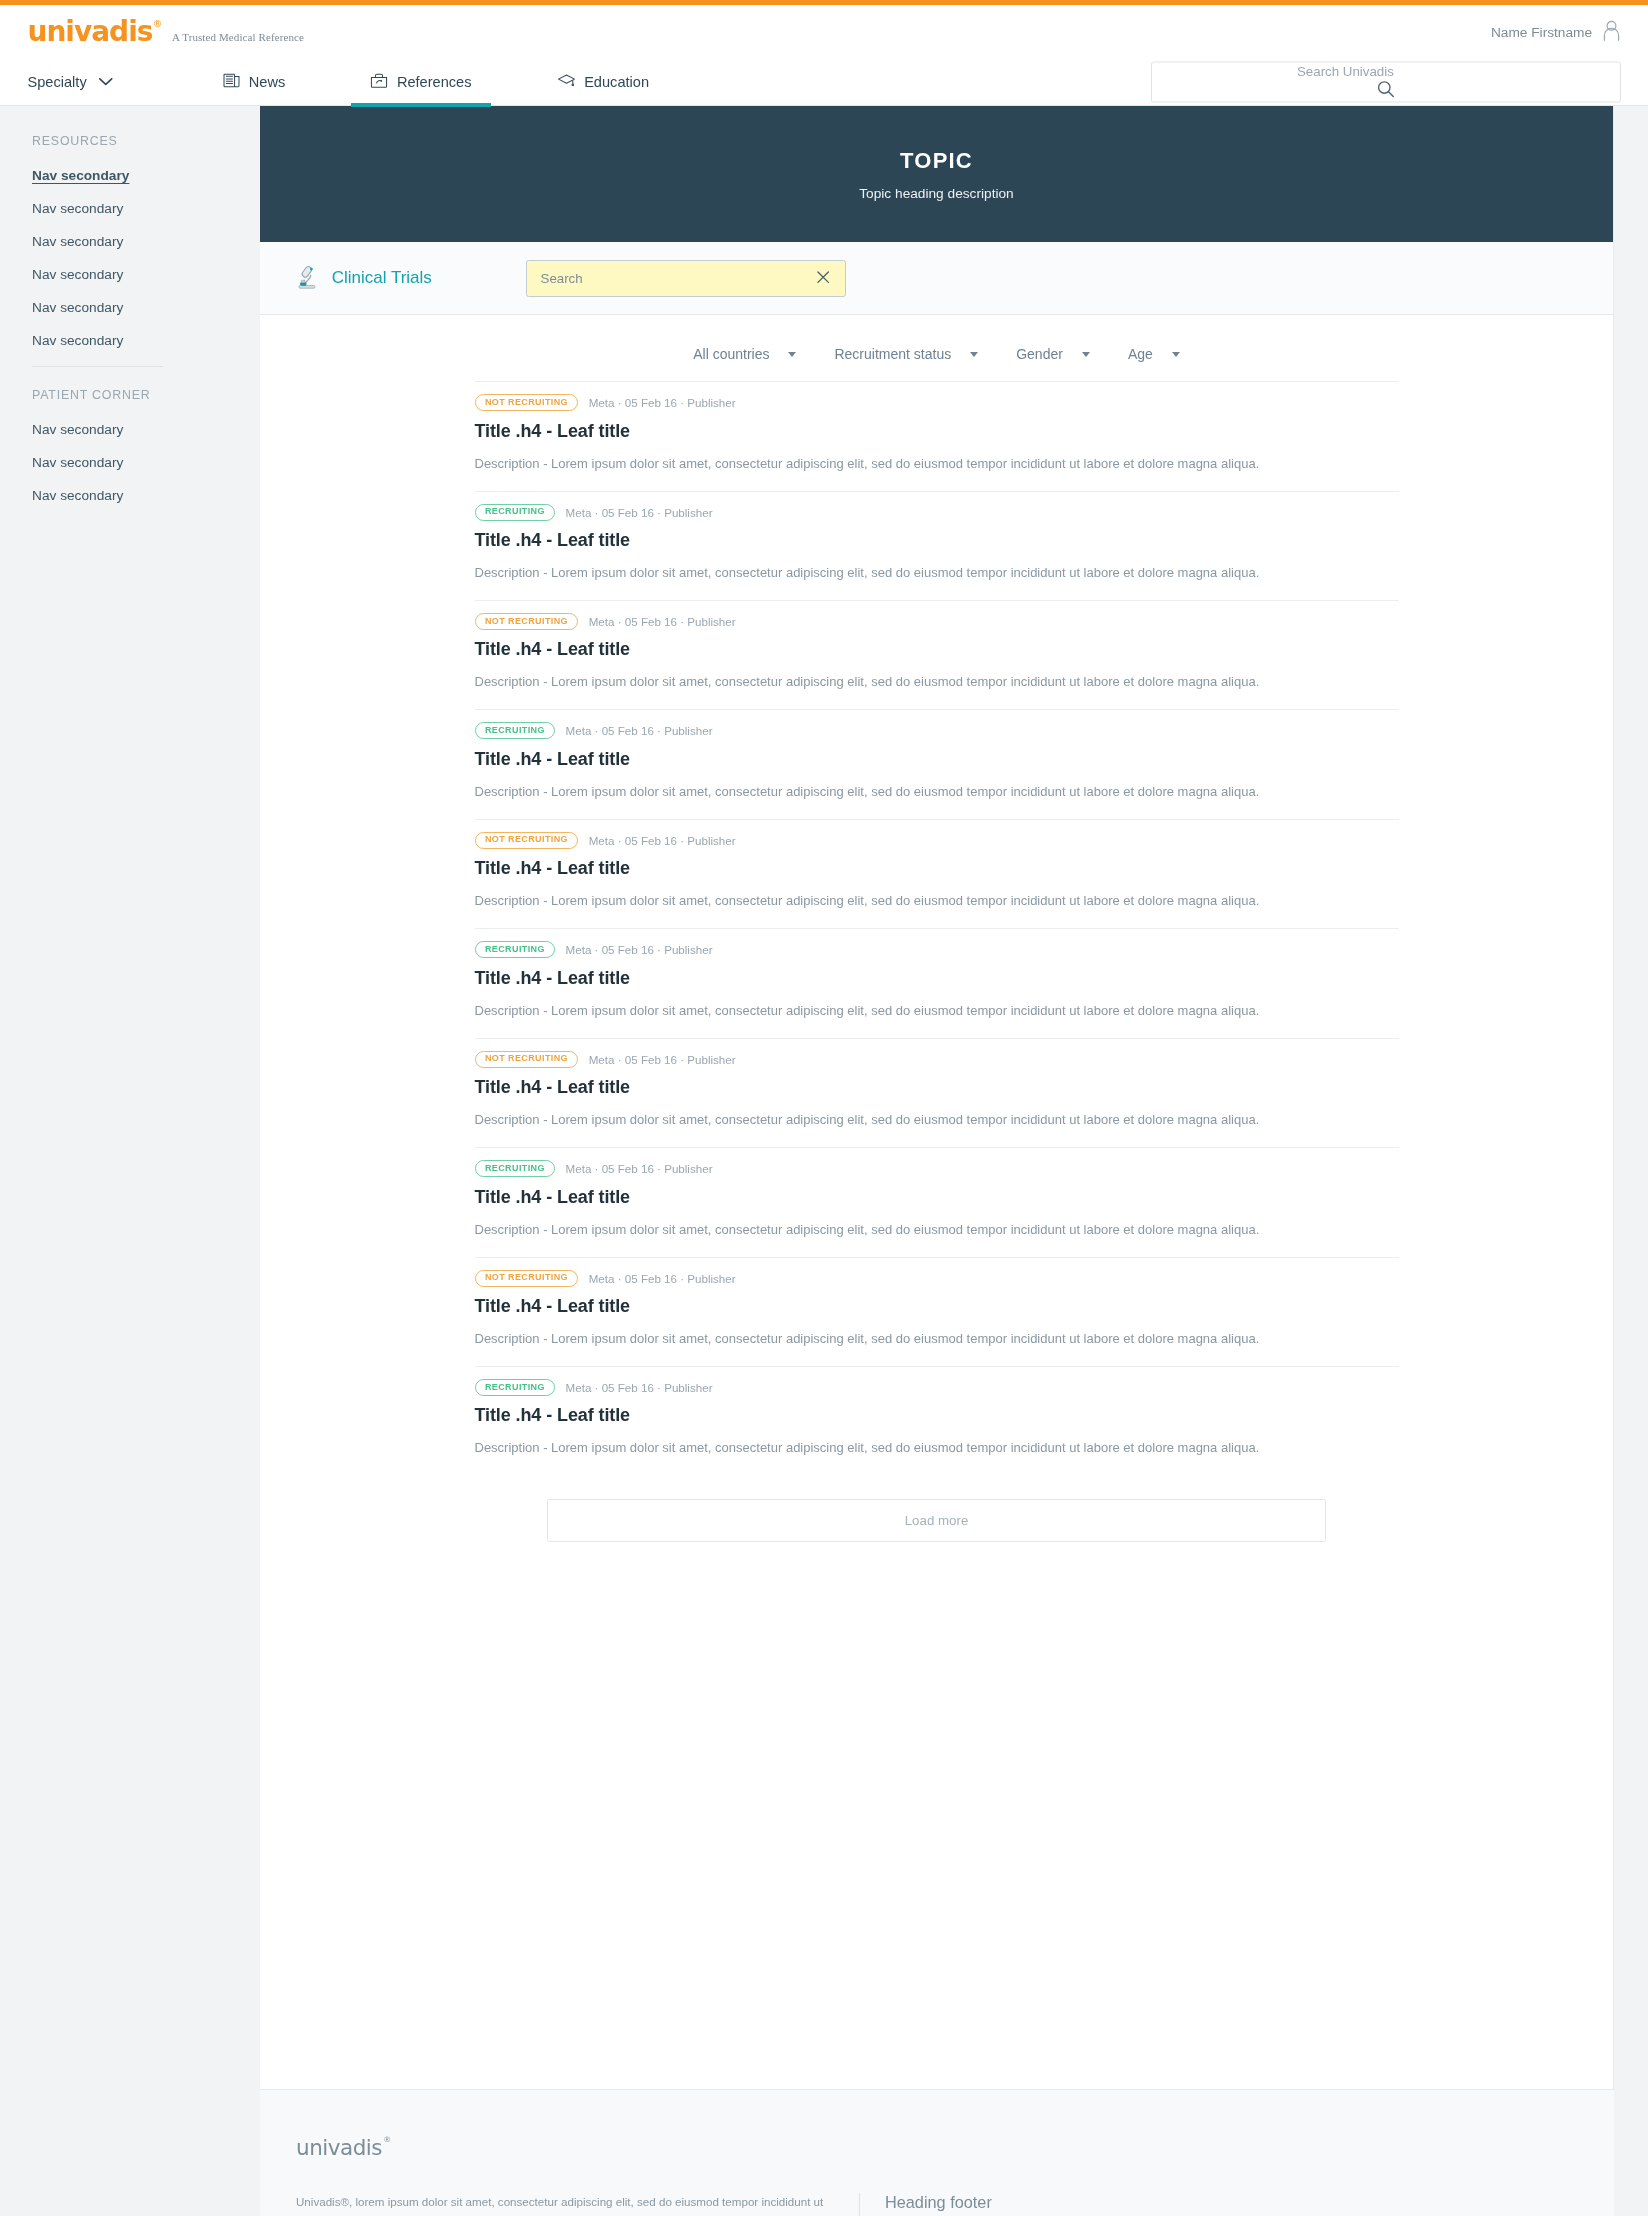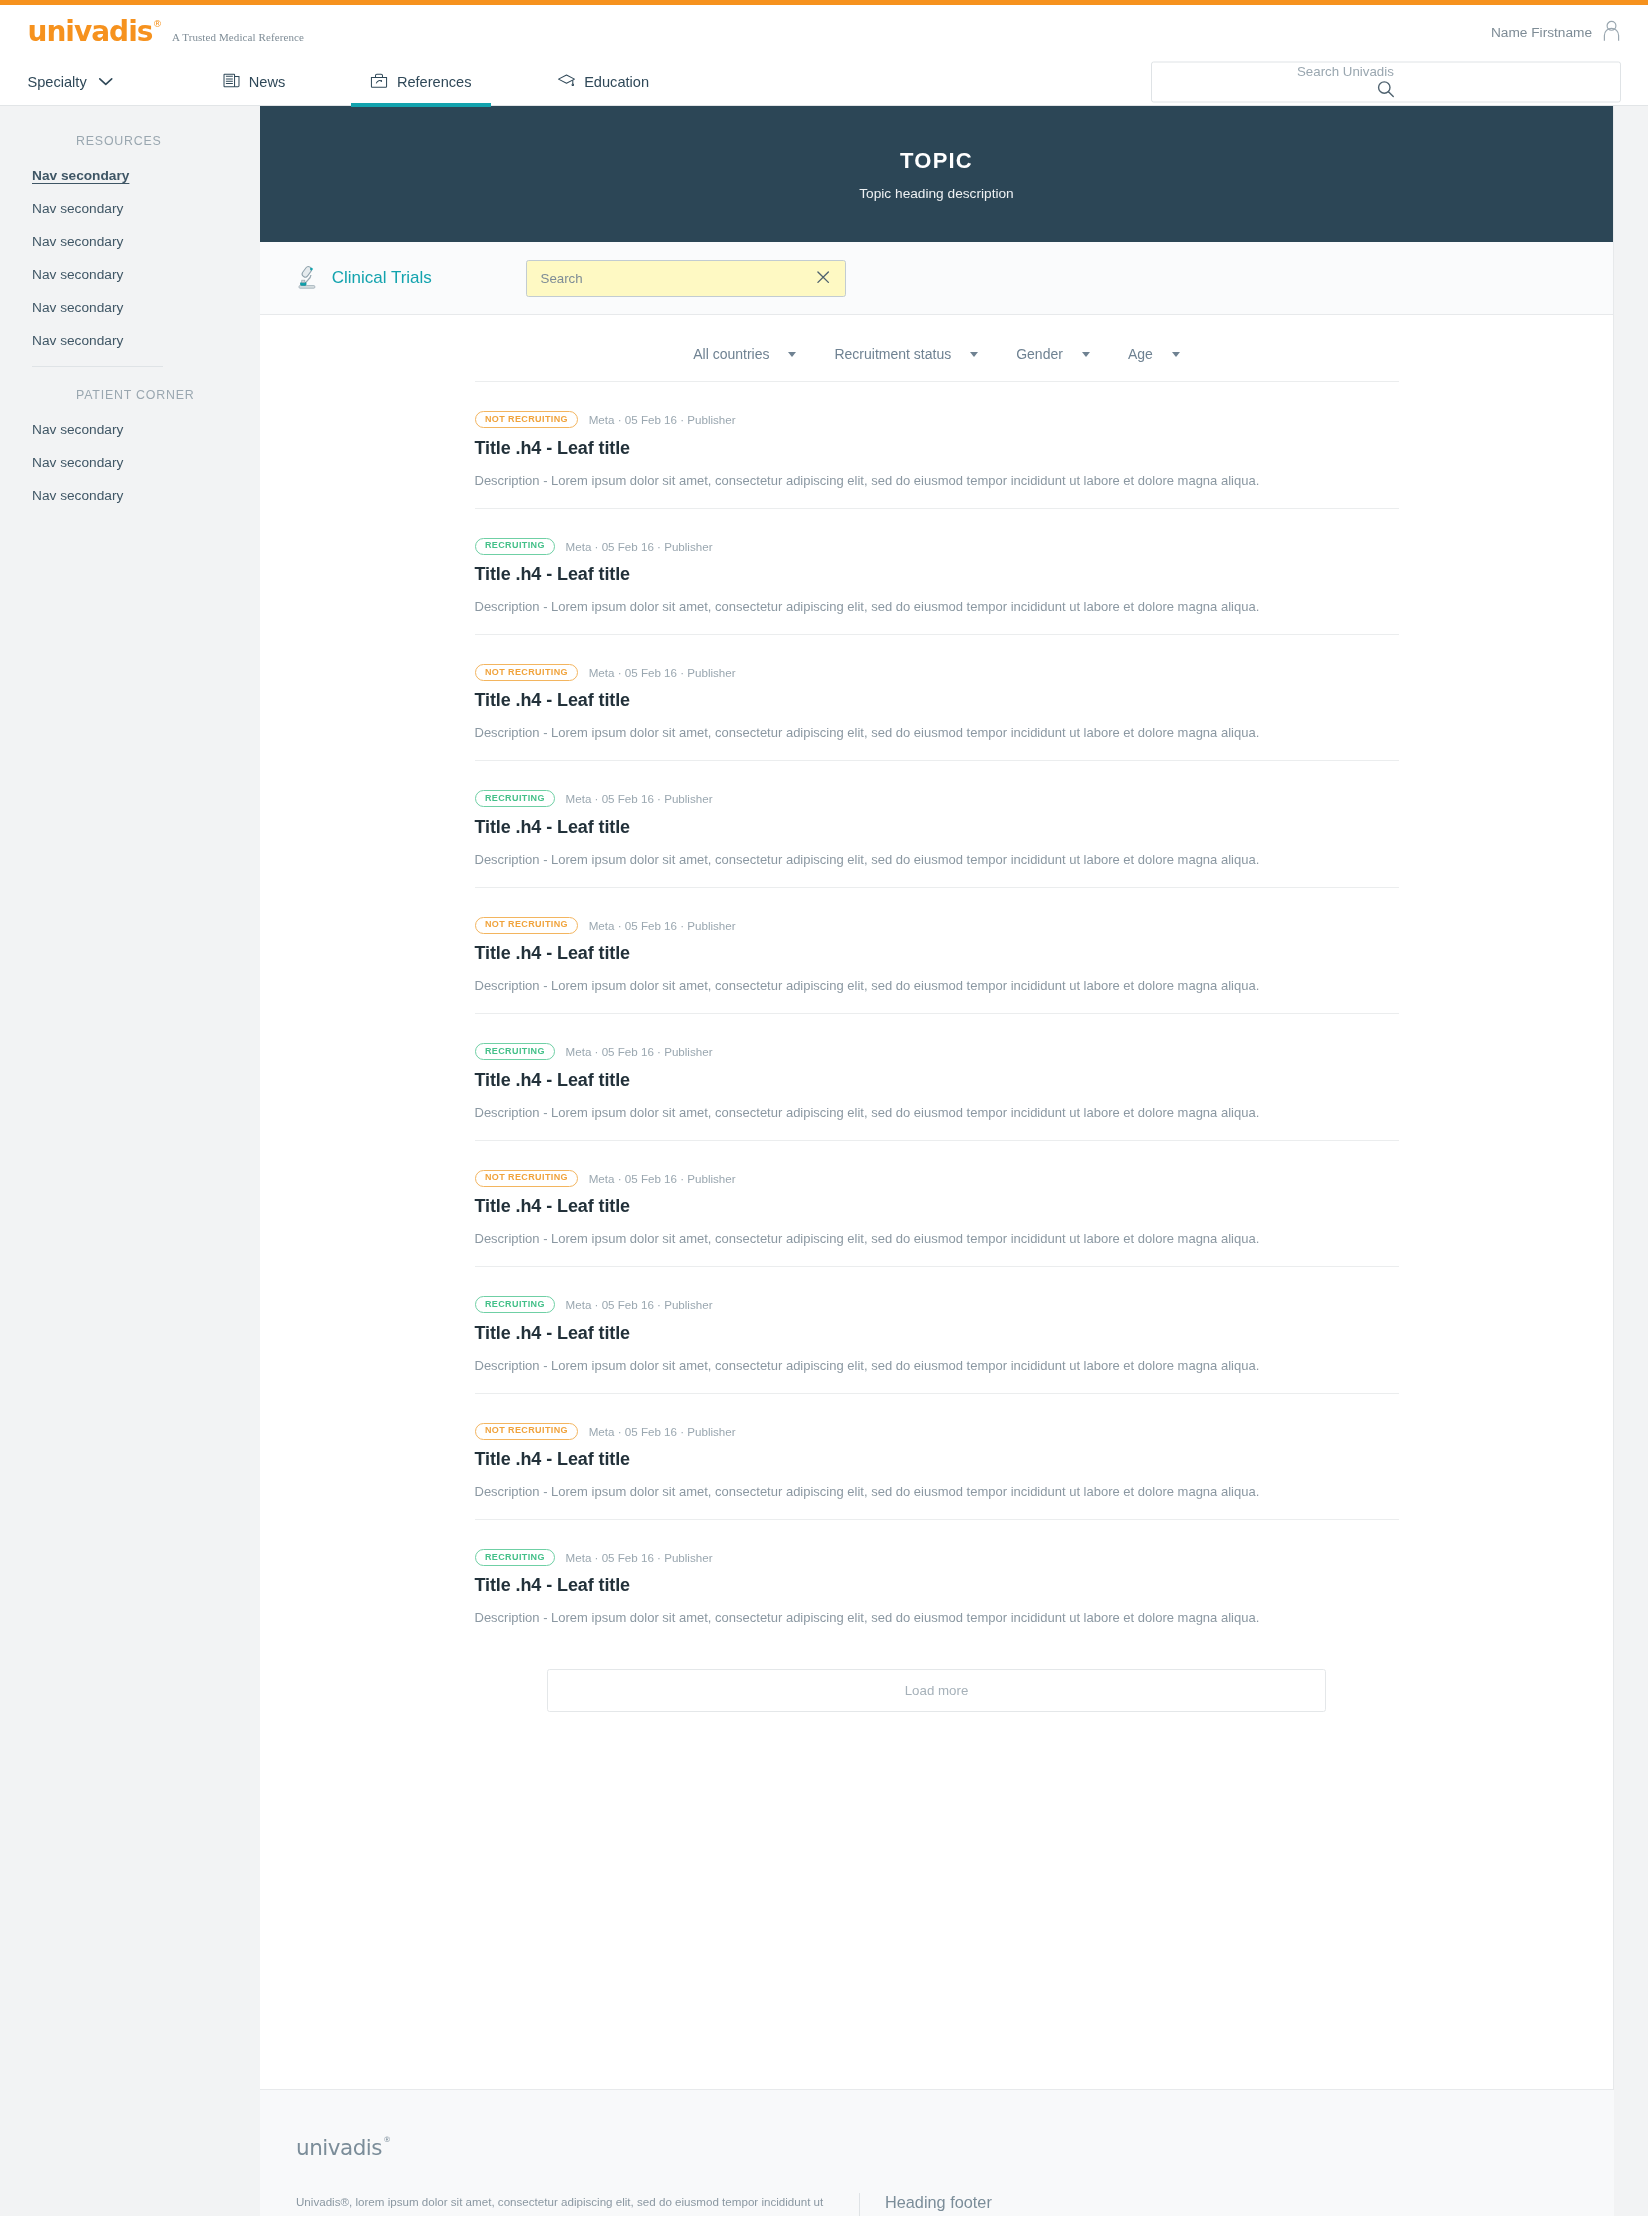--- a/index.html
+++ b/index.html
@@ -172,21 +172,20 @@
     padding: 28px 0 0 32px;
     background: #f2f3f4;
   }
 
   .side-head {
     font-size: 12.4px;
     color: #9aa7b0;
     letter-spacing: 0.8px;
     margin-bottom: 20px;
     text-transform: uppercase;
-    margin-left: 44px;
   }
   .side-head.second { margin-top: 0; }
 
   .side-link {
     display: block;
     font-size: 13.7px;
     color: #3f5665;
     margin-bottom: 18px;
     cursor: pointer;
     text-decoration: none;
@@ -298,21 +297,21 @@
     border-top: 5.2px solid #6f8292;
   }
 
   
   .results {
     width: 924px;
     margin: 0 auto;
   }
 
   .result {
-    padding: 29px 0 17px 0;
+    padding: 12px 0 17px 0;
     border-top: 0.9px solid #ebedee;
   }
   .result:first-child { border-top: 0.9px solid #ebedee; }
 
   .meta-row {
     display: flex;
     align-items: center;
     gap: 10.3px;
     margin-bottom: 9.4px;
   }

